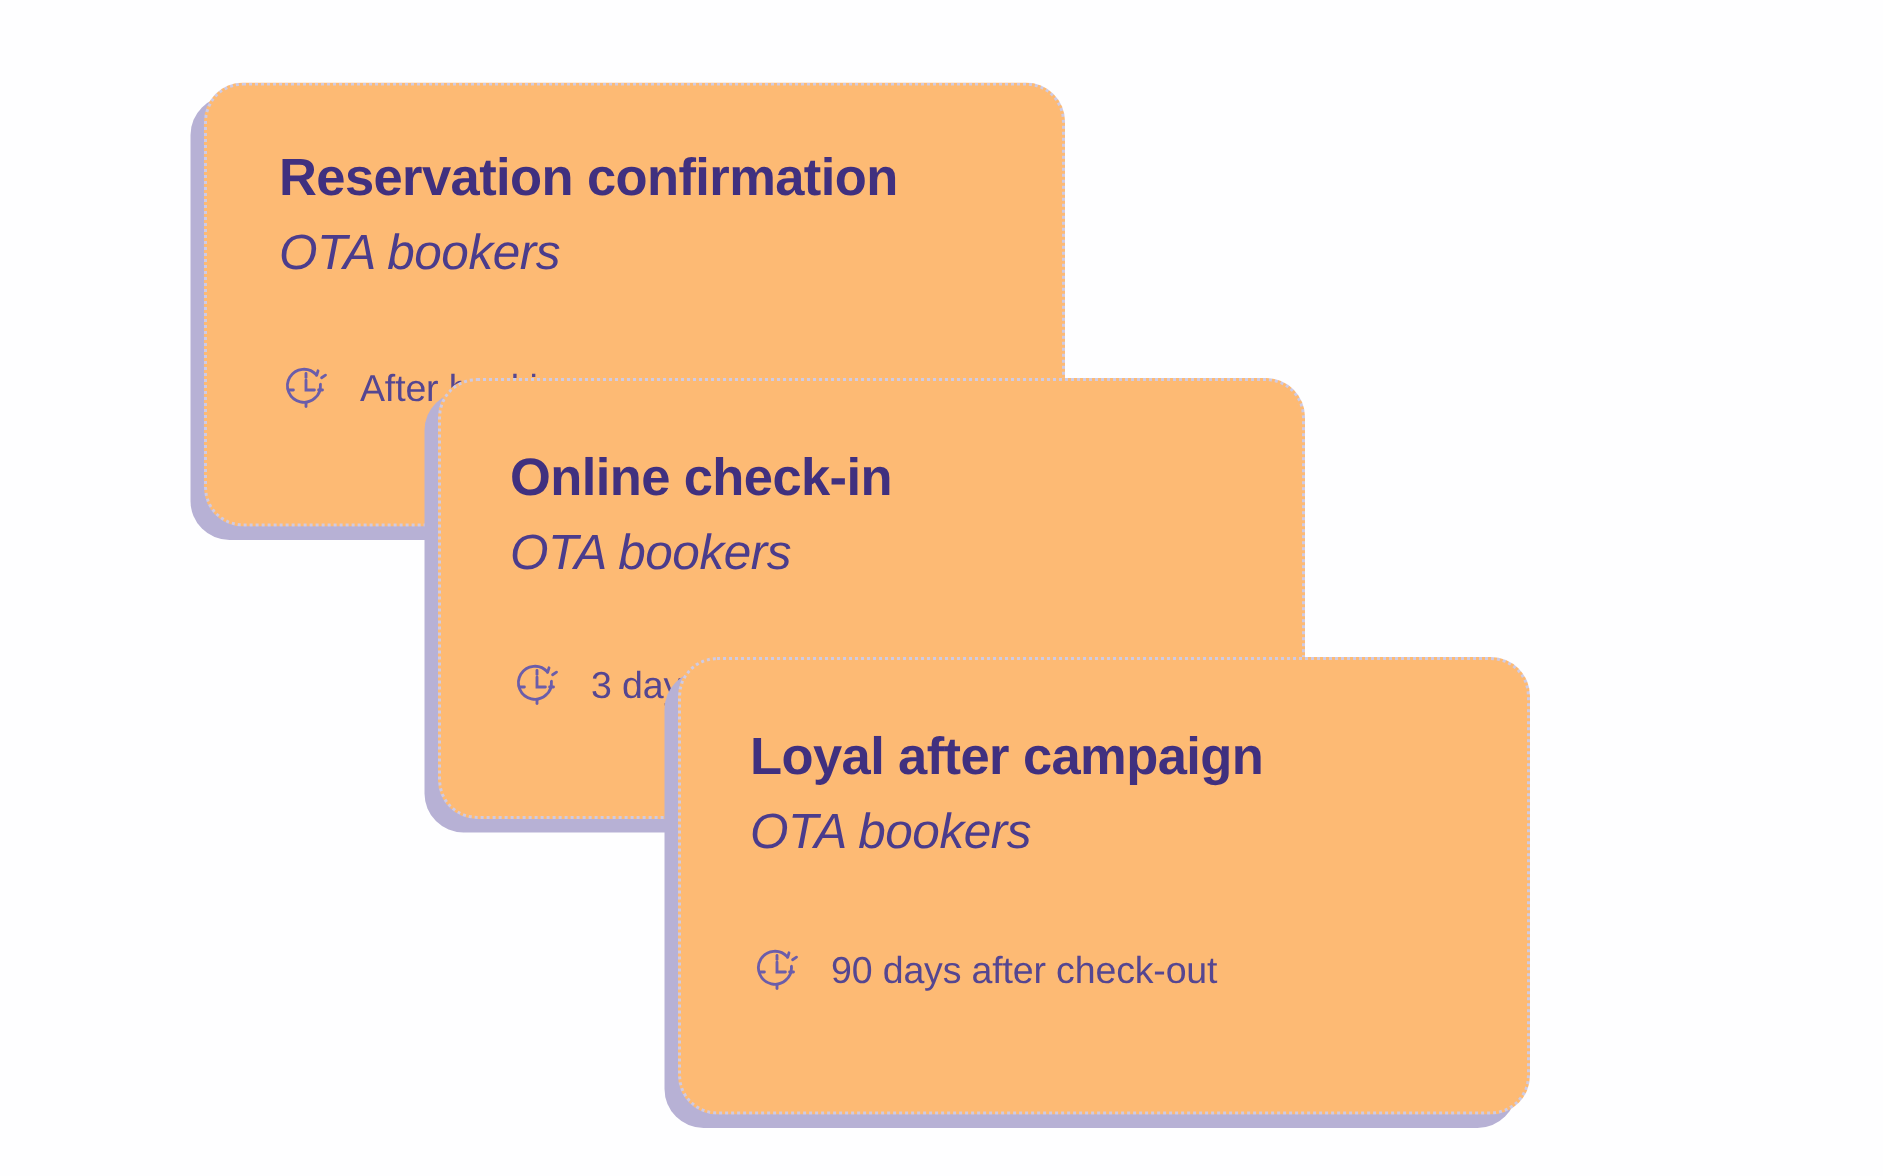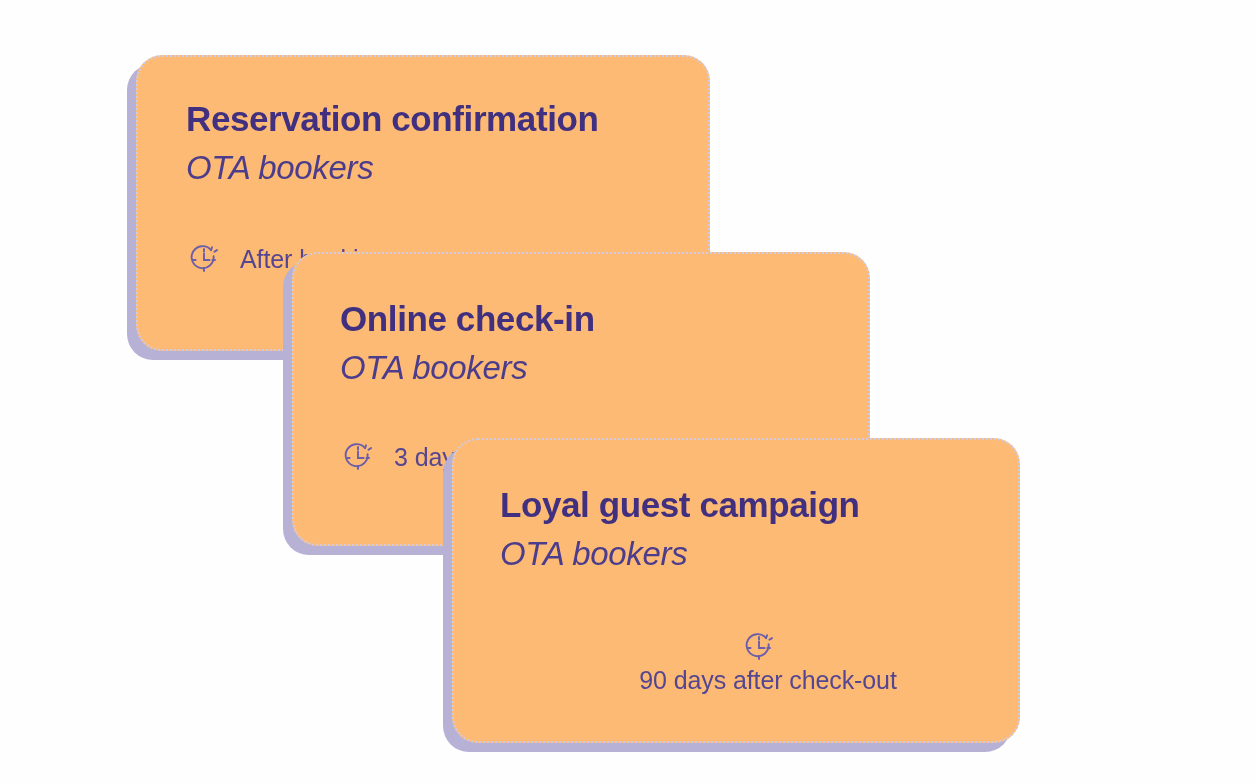--- a/index.html
+++ b/index.html
@@ -100,21 +100,21 @@
 
   
   #card-1 { left: 136px; top: 55px;  width: 574px; height: 296px; z-index: 3; }
   #card-2 { left: 292px; top: 252px; width: 578px; height: 294px; z-index: 4; }
   #card-3 { left: 452px; top: 438px; width: 568px; height: 305px; z-index: 5; }
 
   #card-2 .card { padding-left: 46px; padding-top: 45px; }
   #card-3 .card { padding-left: 46px; padding-top: 45px; }
 
   #card-2 .card-meta { margin-top: 52px; }
-  #card-3 .card-meta { margin-top: 56px; flex-direction: column; }
+  #card-3 .card-meta { margin-top: 56px; }
 </style>
 </head>
 <body>
 
 <div id="stage">
 
   <div class="card-wrap" id="card-1">
     <div class="card-shadow"></div>
     <div class="card">
       <div class="card-title">Reservation confirmation</div>
@@ -160,21 +160,21 @@
           </svg>
         </span>
         <span class="meta-text">3 days before check-in</span>
       </div>
     </div>
   </div>
 
   <div class="card-wrap" id="card-3">
     <div class="card-shadow"></div>
     <div class="card">
-      <div class="card-title">Loyal guest campaign</div>
+      <div class="card-title">Loyal after campaign</div>
       <div class="card-subtitle">OTA bookers</div>
       <div class="card-meta">
         <span class="meta-icon">
           <svg viewBox="0 0 36 36" width="36" height="36" fill="none" stroke="#6B5DAA" stroke-width="1.9" stroke-linecap="round">
             <path d="M24.9 7.9 A11 11 0 1 0 27.6 14.2"></path>
             <path d="M18 7.0 v2.6"></path>
             <path d="M18 26.4 v2.6"></path>
             <path d="M7.0 18 h2.6"></path>
             <path d="M26.4 18 h2.6"></path>
             <path d="M18 11.4 v6.6 h5.6"></path>

